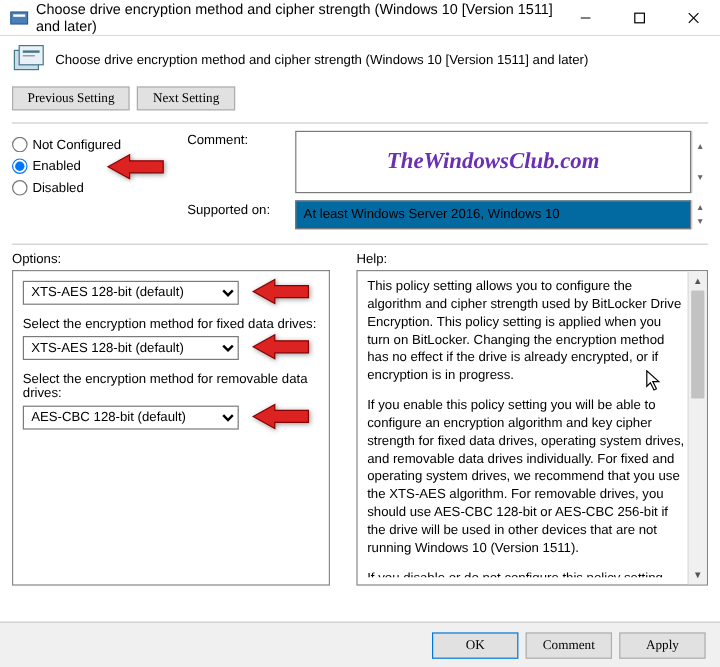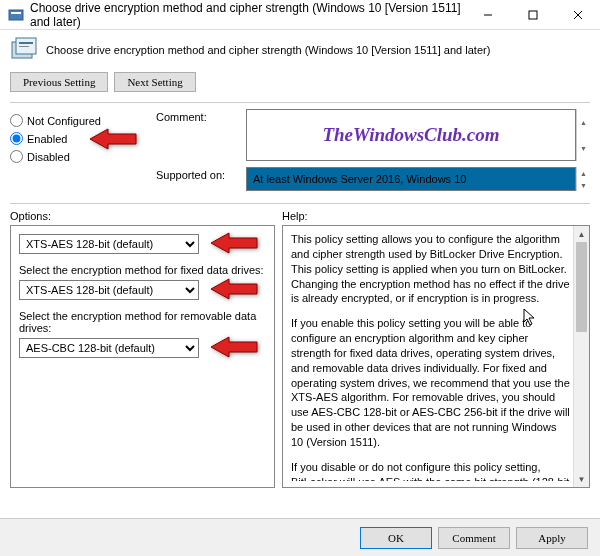--- a/index.html
+++ b/index.html
@@ -20,21 +20,21 @@
     .radio-row { display: flex; align-items: center; margin: 5px 0; position: relative; }
     .radio-row label { margin-left: 4px; }
     .right-col { flex: 1; }
     .field-row { display: flex; align-items: flex-start; margin-bottom: 6px; }
     .field-label { width: 90px; text-align: left; padding-top: 2px; }
     .comment-box { flex: 1; height: 52px; border: 1px solid #7a7a7a; background: #fff; position: relative; padding: 2px; overflow: hidden; display:flex; align-items:center; justify-content:center;}
     .watermark { font-family: Georgia, serif; font-size: 19px; font-style: italic; color: #6a2fb5; font-weight: bold; white-space: nowrap; }
     .supported-box { flex: 1; height: 24px; border: 1px solid #7a7a7a; background: #0369a1; padding: 3px 6px; display: flex; align-items: center; }
     .updown { width: 14px; display: flex; flex-direction: column; border-left: 1px solid #ccc; align-self: stretch;}
     .updown div { flex:1; display:flex; align-items:center; justify-content:center; font-size:7px; color:#666;}
-    .lower { display: flex; gap: 7px; height: 278px; }
+    .lower { display: flex; gap: 22px; height: 278px; }
     .panel-col { display: flex; flex-direction: column; }
     .panel-col.left { width: 265px; }
     .panel-col.right { flex: 1; }
     .panel-label { margin-bottom: 3px; }
     .panel { flex: 1; border: 1px solid #888; background: #fff; padding: 8px; overflow: hidden; position: relative; }
     .opt-label { margin: 4px 0 4px 0; }
     .select-row { display:flex; align-items:center; position:relative; }
     select { width: 180px; padding: 1px 2px; border: 1px solid #7a7a7a; background: #fff; font-size:11px; height:20px;}
     .help-text { line-height: 1.35; }
     .help-text p { margin: 0 0 10px 0; }

